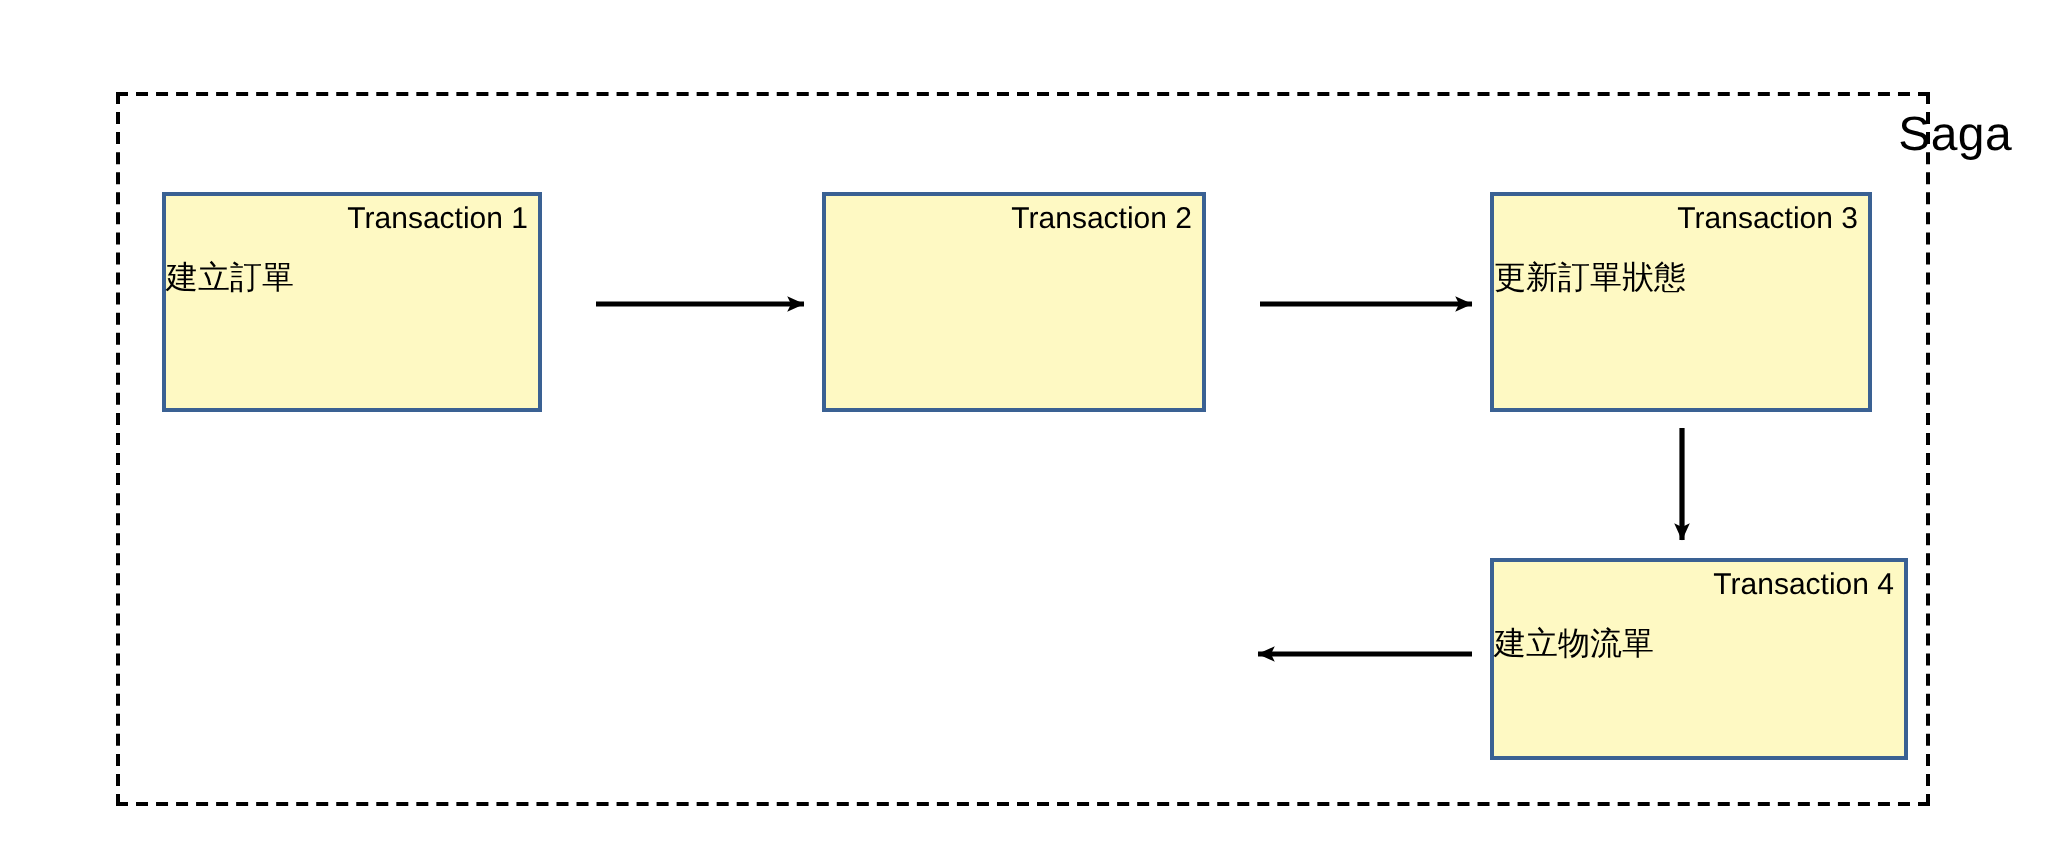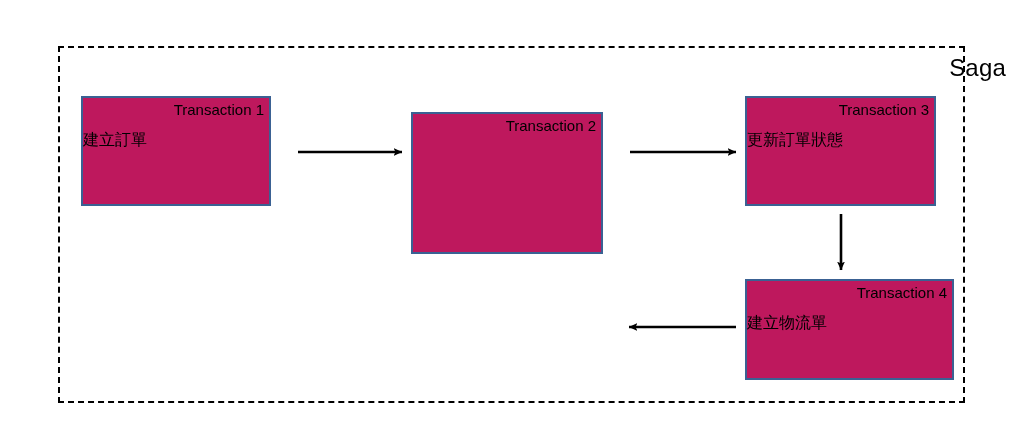--- a/index.html
+++ b/index.html
@@ -44,21 +44,21 @@
     line-height: 1;
     white-space: nowrap;
     letter-spacing: 0.2px;
   }
 
   
   .txn-box {
     position: absolute;
     box-sizing: border-box;
     border: 2px solid #3A6193;
-    background: #be185d;
+    background: #fef9c3;
   }
 
   .txn-label {
     position: absolute;
     top: 3px;
     right: 5px;
     font-size: 15px;
     color: #000000;
     line-height: 1.2;
     white-space: nowrap;
@@ -71,21 +71,21 @@
     top: 32px;
     text-align: left;
     font-size: 16px;
     color: #000000;
     line-height: 1.3;
     white-space: nowrap;
   }
 
   
   .box-t1 { left: 81px;  top: 96px;  width: 190px; height: 110px; }
-  .box-t2 { left: 411px; top: 96px;  width: 192px; height: 142px; margin-top: 16px; }
+  .box-t2 { left: 411px; top: 96px;  width: 192px; height: 110px; }
   .box-t3 { left: 745px; top: 96px;  width: 191px; height: 110px; }
   .box-t4 { left: 745px; top: 279px; width: 209px; height: 101px; }
   .box-t5 { left: 411px; top: 279px; width: 191px; height: 101px; }
 
   
   #arrow-layer {
     position: absolute;
     left: 0;
     top: 0;
     width: 1024px;

